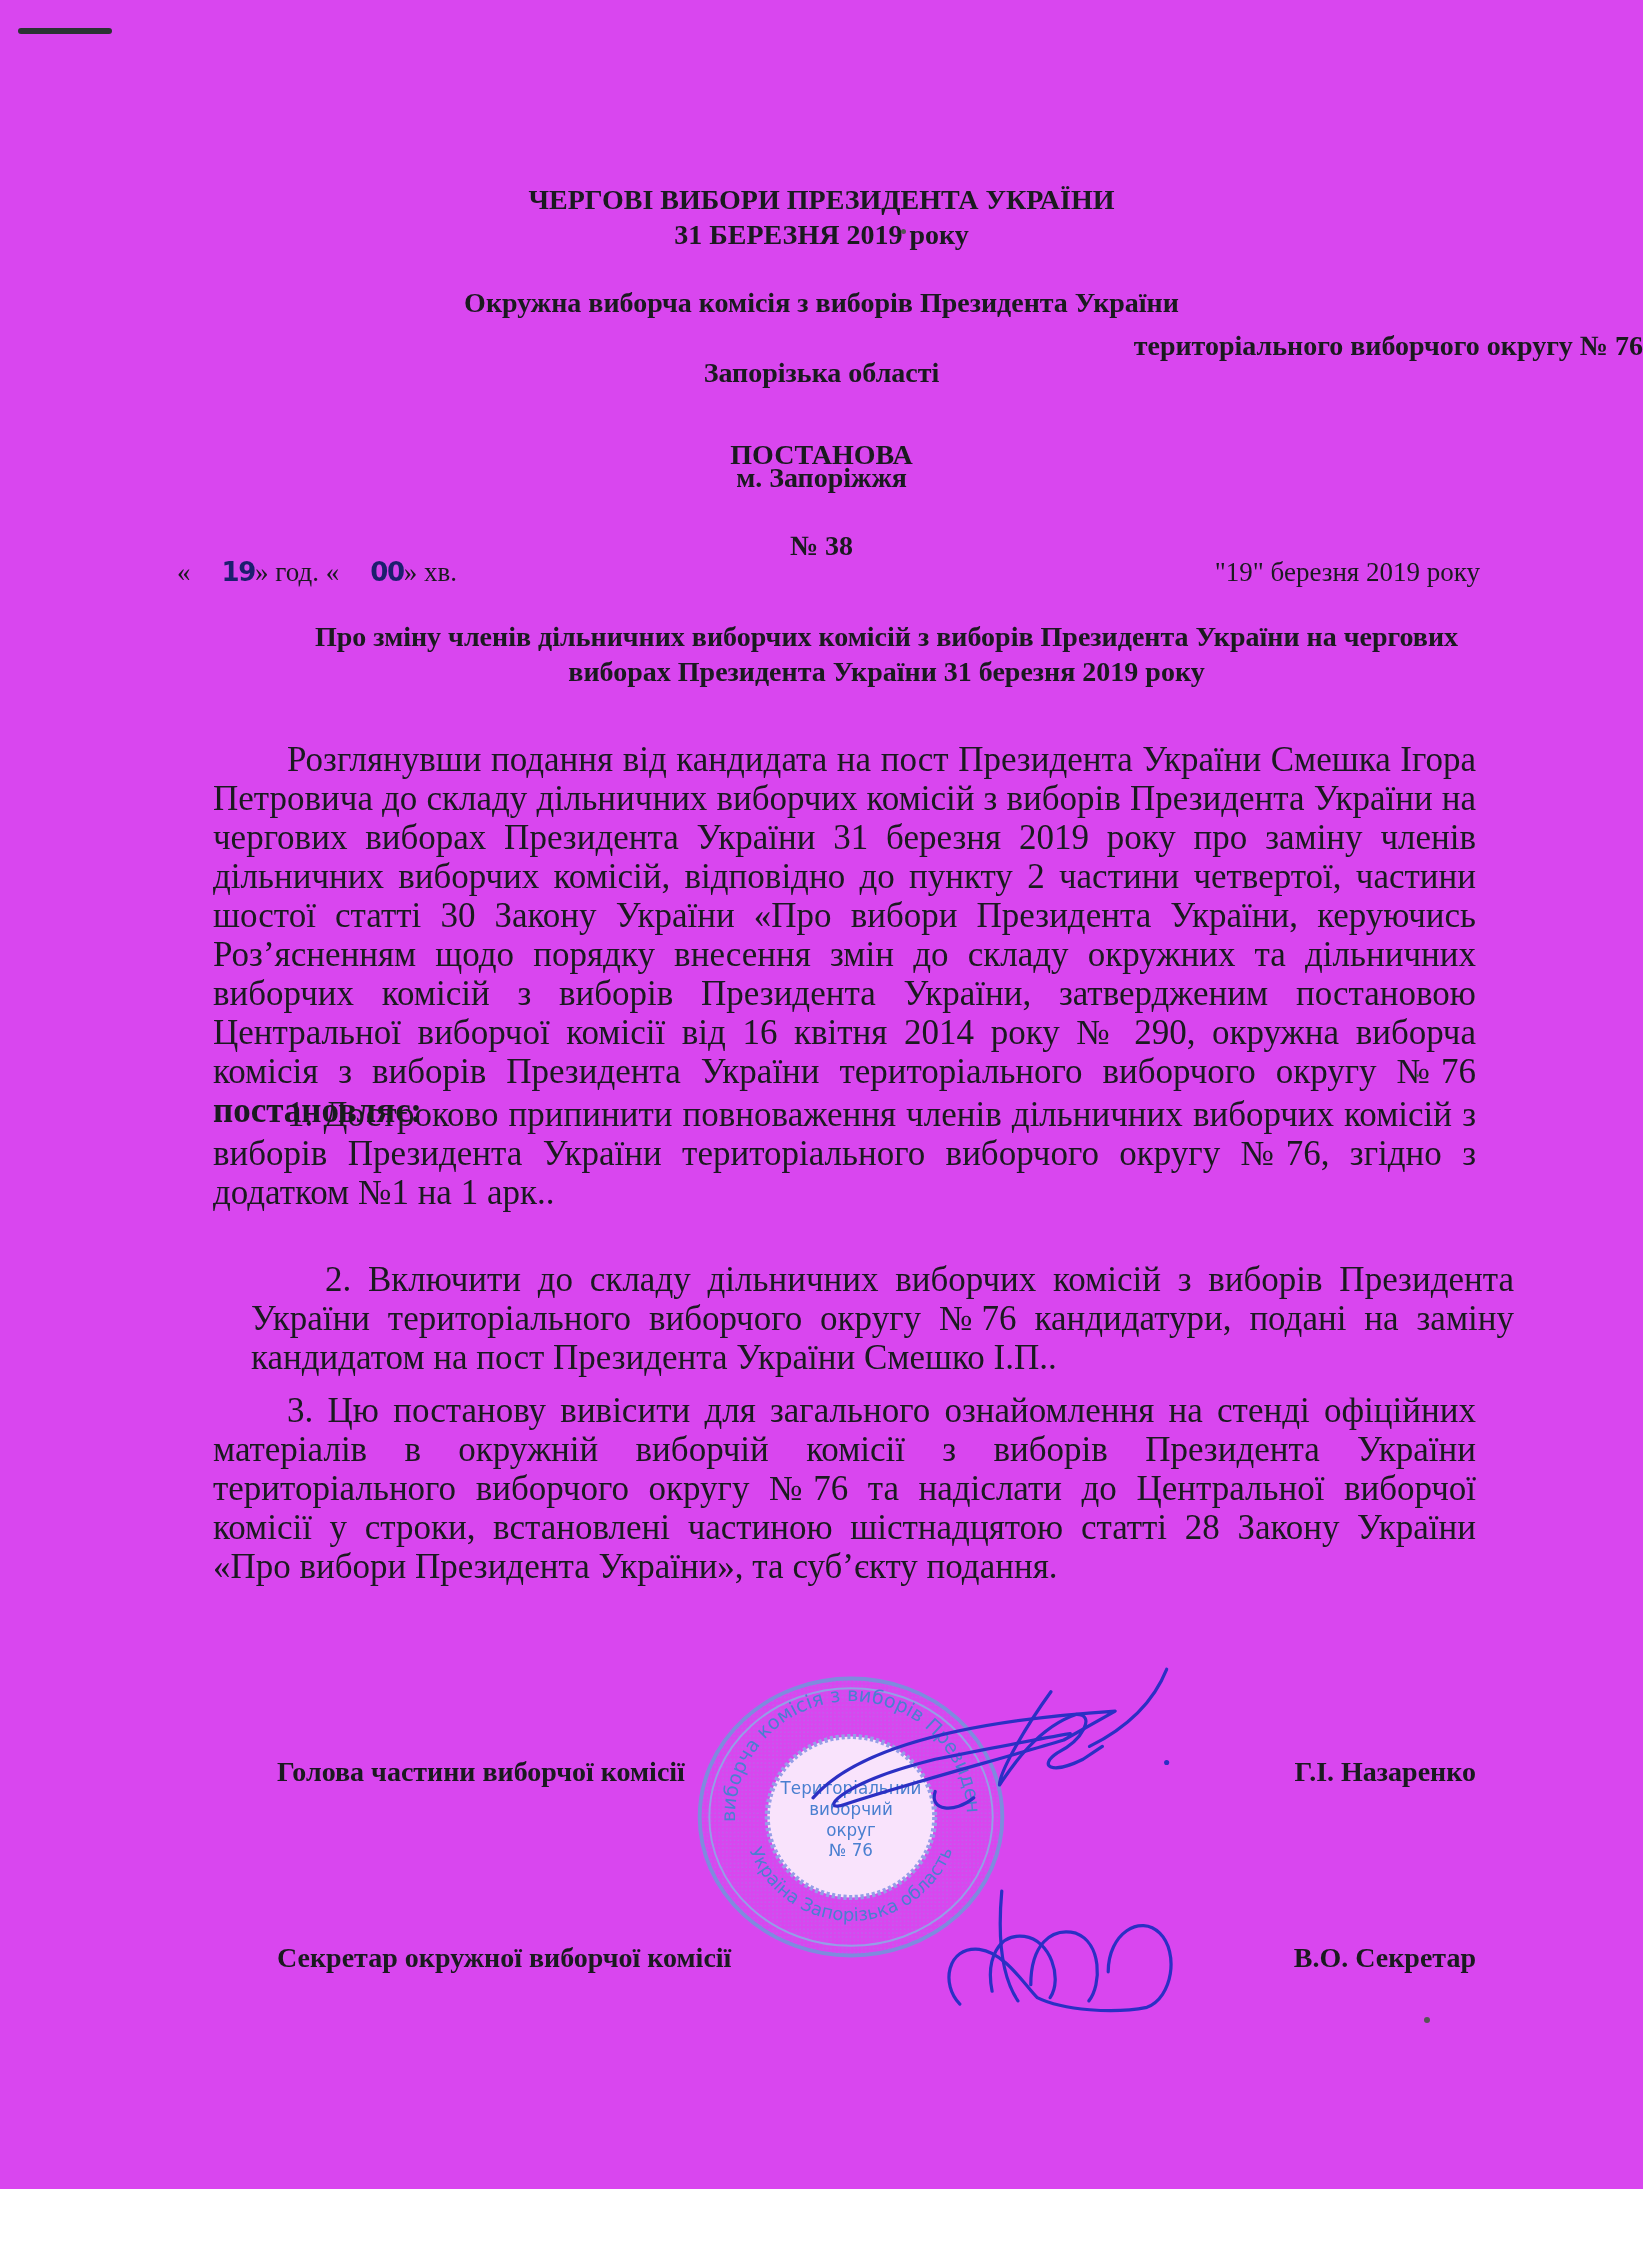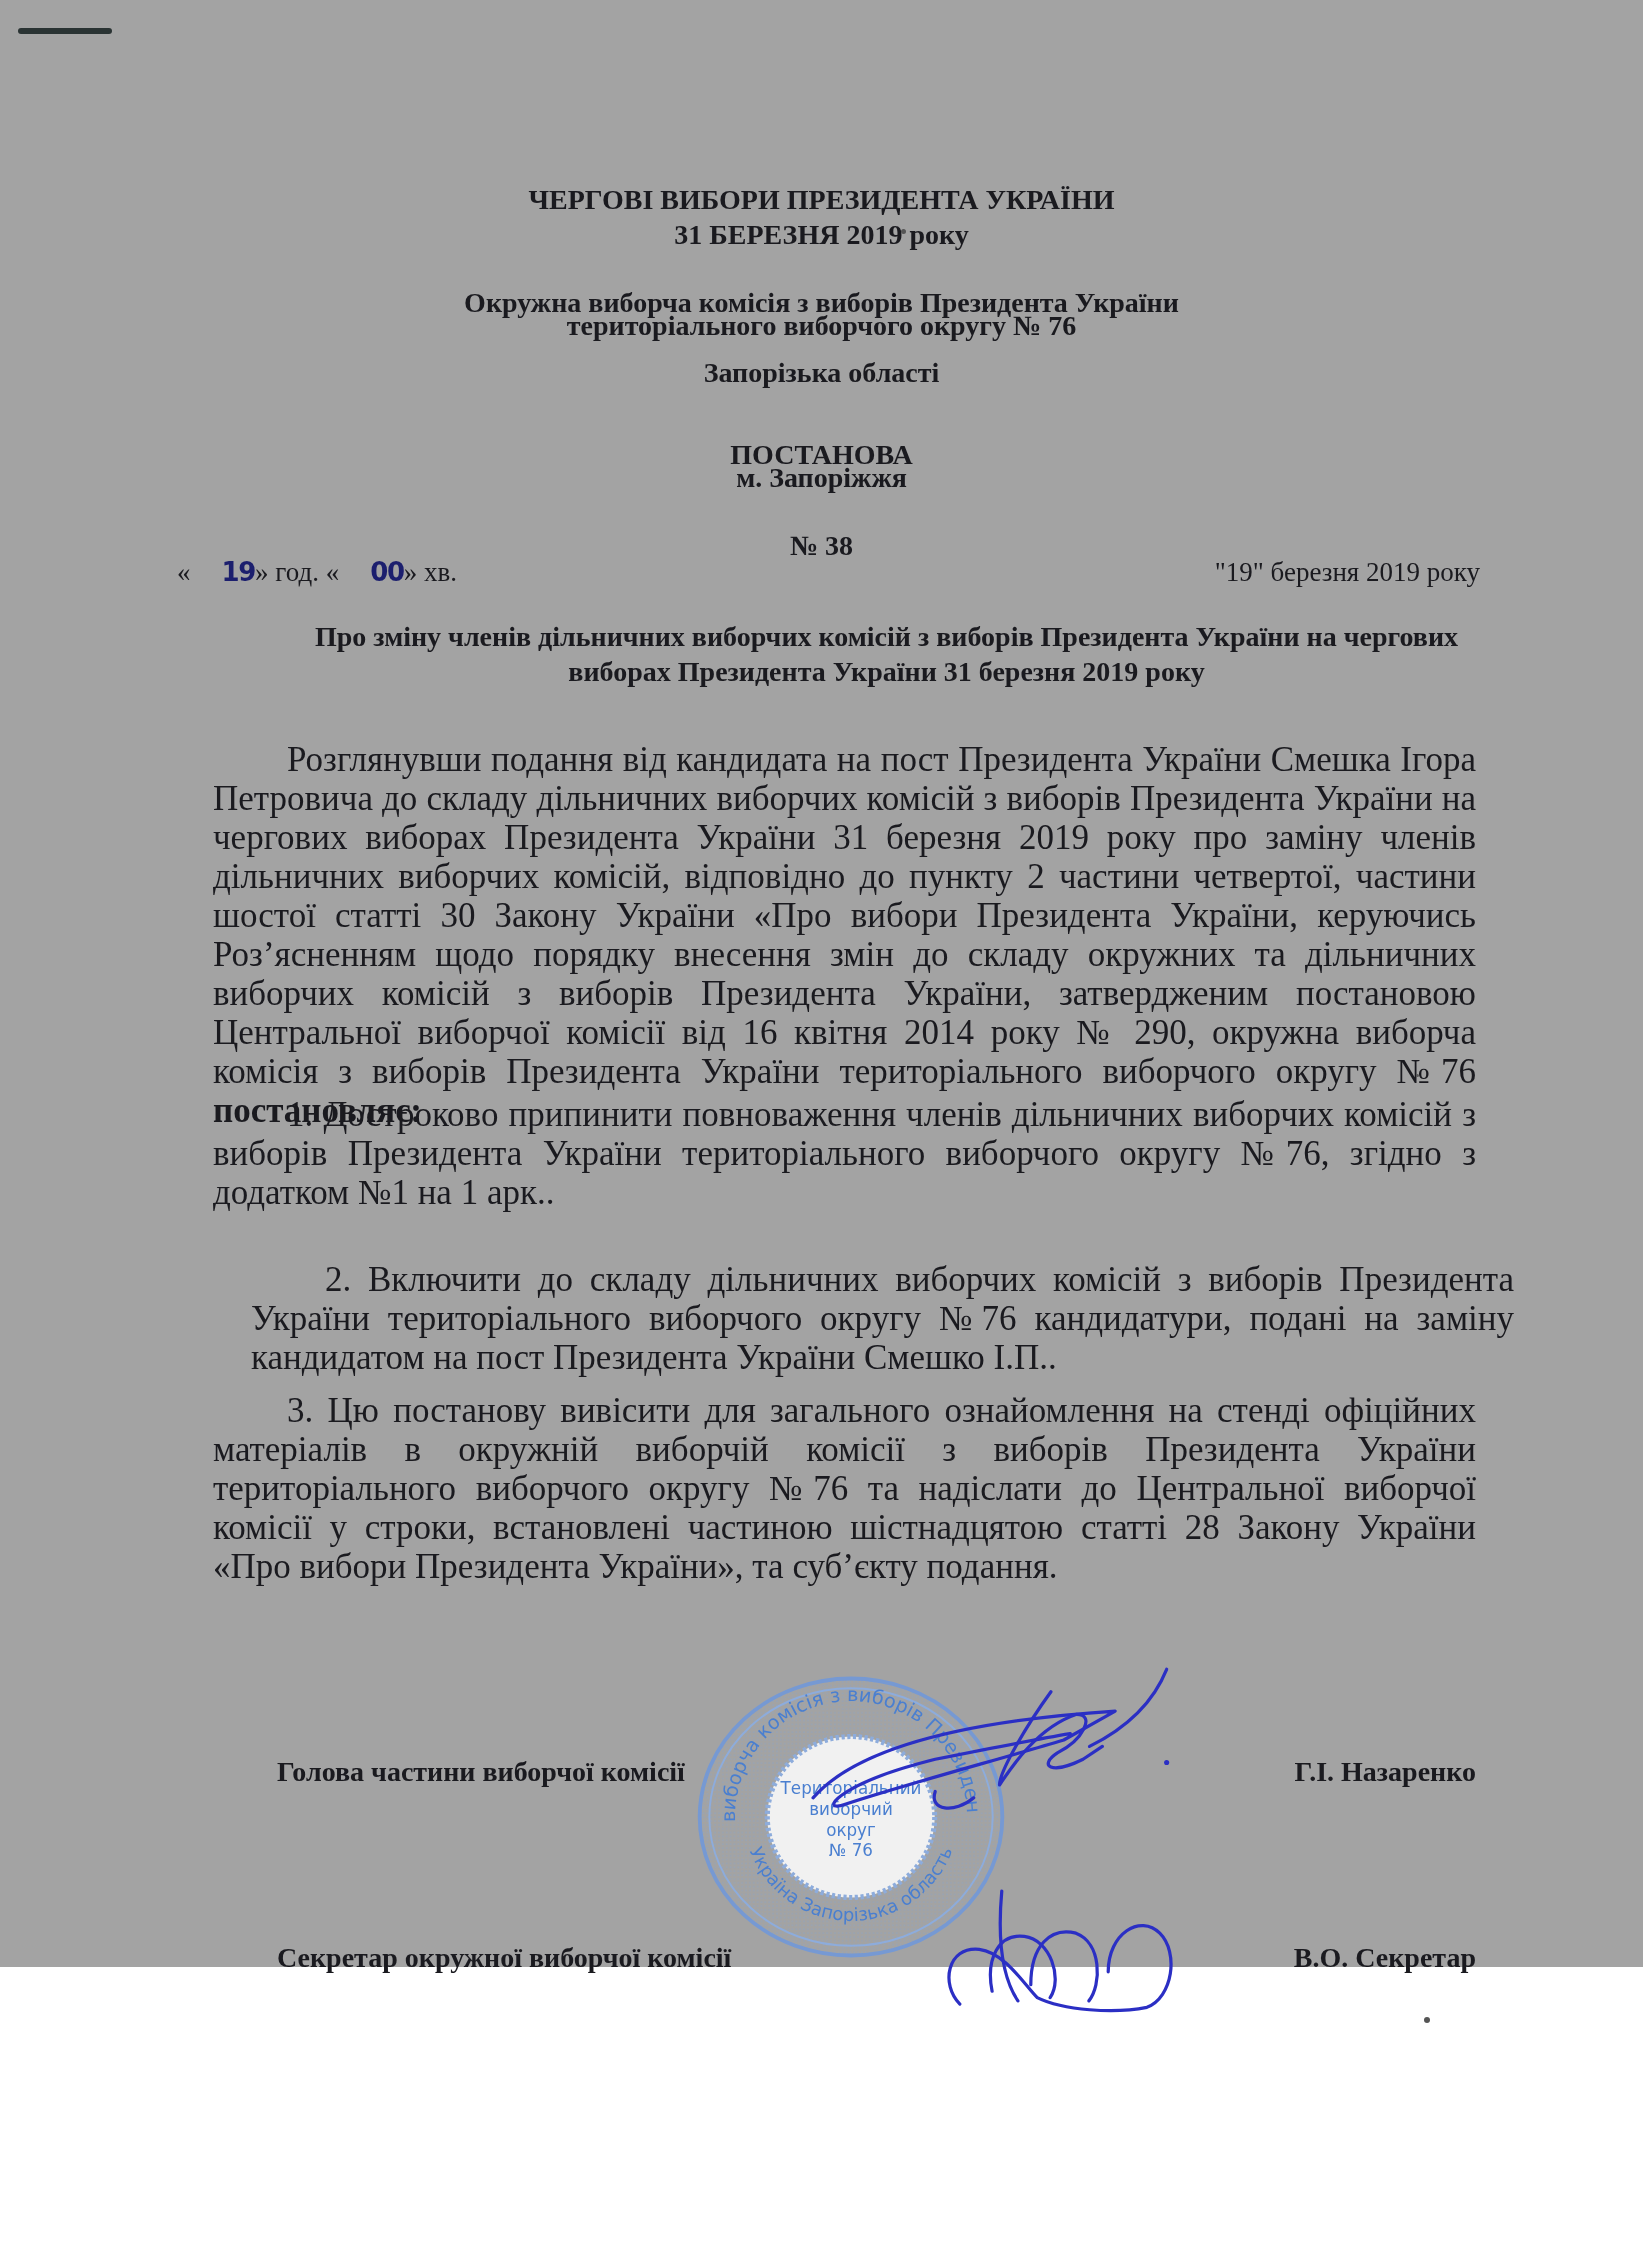--- a/index.html
+++ b/index.html
@@ -1,31 +1,31 @@
 <!DOCTYPE html>
 <html style="font-size:10.3px"><head>
 <meta charset="utf-8">
 <style>
   html, body { margin: 0; padding: 0; background: #ffffff; }
   body {
     width: 1643px; height: 2261px; position: relative; overflow: hidden;
     font-family: "Liberation Serif", "DejaVu Serif", serif;
     color: #1a1a1f;
   }
-  .page { position: absolute; left: 0; top: 0; width: 1643px; height: 1967px; background: #a3a3a3; }
+  .page { position: absolute; left: 0; top: 0; width: 1643px; height: 2189px; background: #d946ef; }
   .corner-mark { position: absolute; left: 18px; top: 28px; width: 94px; height: 6.4px; background: #2a3333; border-radius: 3.2px; }
   .center { position: absolute; left: 0; width: 1643px; text-align: center; }
   .bold { font-weight: bold; }
   .h1 { font-size: 28px; line-height: 35px; font-weight: bold; }
   .h2 { font-size: 28px; line-height: 35px; font-weight: bold; }
 
   #hdr-title { top: 182px; }
   #hdr-date { top: 217px; }
   #hdr-org1 { top: 285px; }
-  #hdr-org2 { top: 308px; }
+  #hdr-org2 { top: 328px; text-align: right; }
   #hdr-org3 { top: 355px; }
   #doc-type { top: 437px; }
   #doc-city { top: 460px; }
   #doc-number { top: 528px; }
 
   .time-line { position: absolute; top: 555px; left: 177px; font-size: 27px; line-height: 35px; }
   .hand { font-family: "DejaVu Sans", sans-serif; color: #1c1f6e; font-weight: bold; font-size: 26px; letter-spacing: -1.3px; margin-left: 31px; }
   .date-line { position: absolute; top: 555px; right: 163px; font-size: 27px; line-height: 35px; }
 
   .subject { position: absolute; top: 619px; left: 284px; width: 1205px; font-size: 28px; line-height: 35px; font-weight: bold; text-align: center; }

